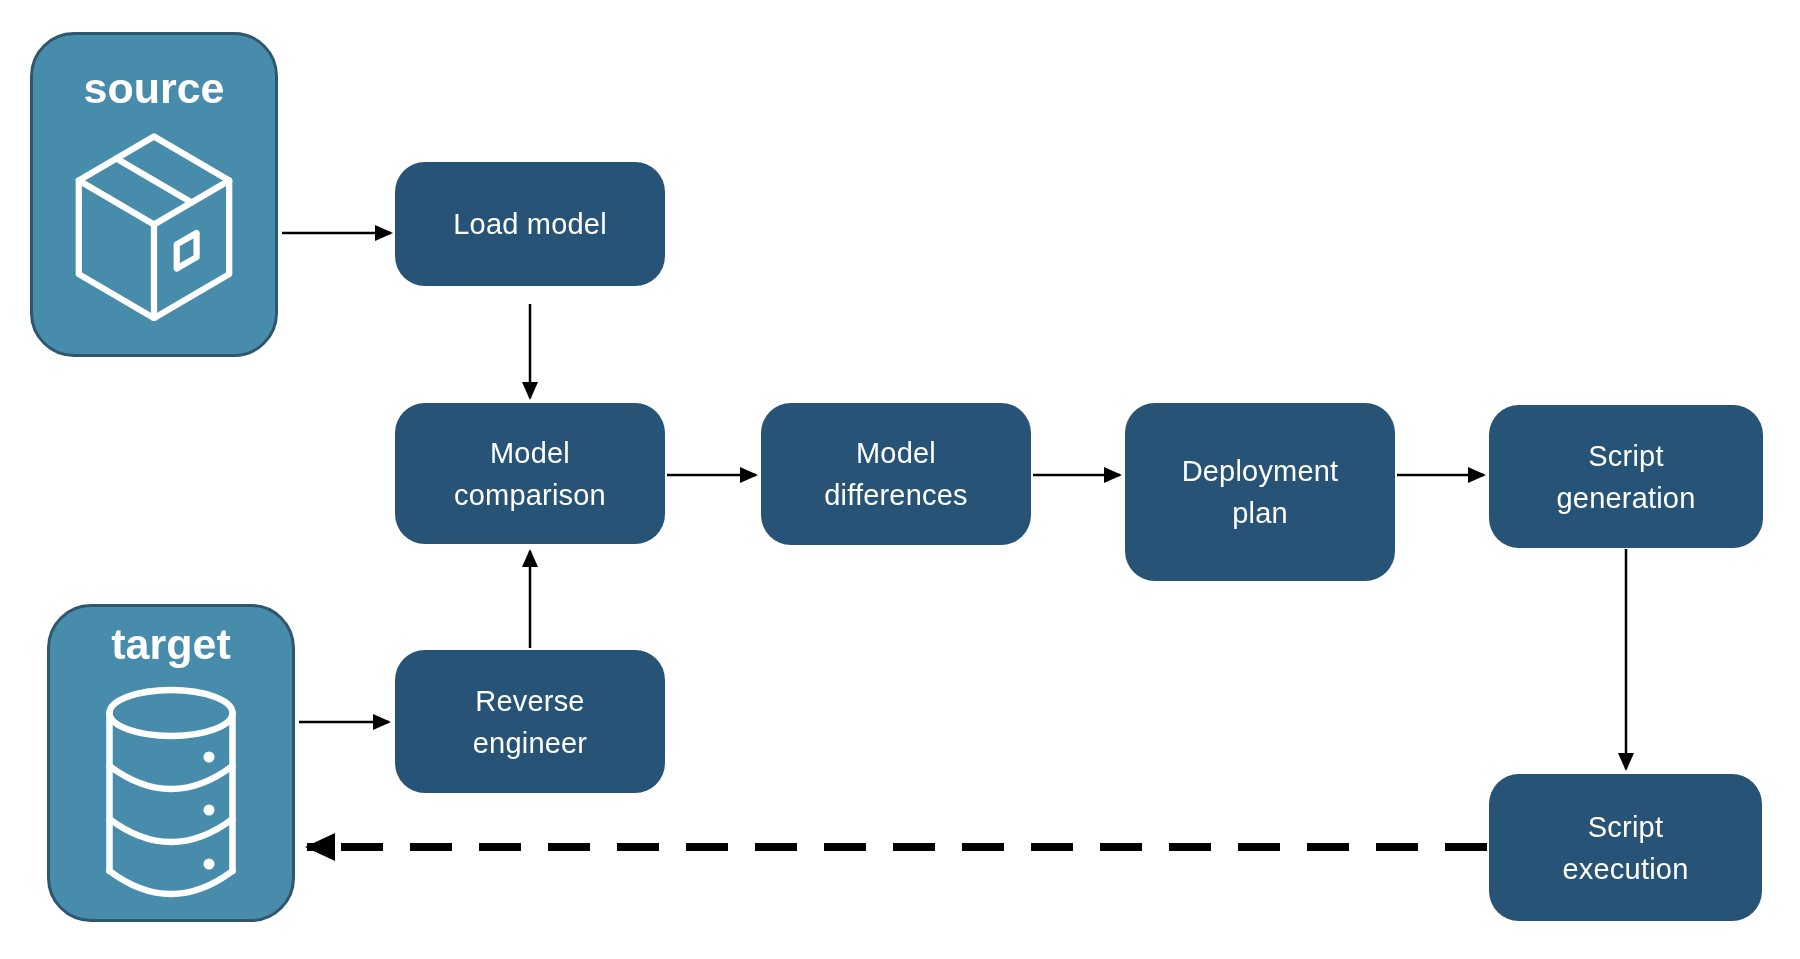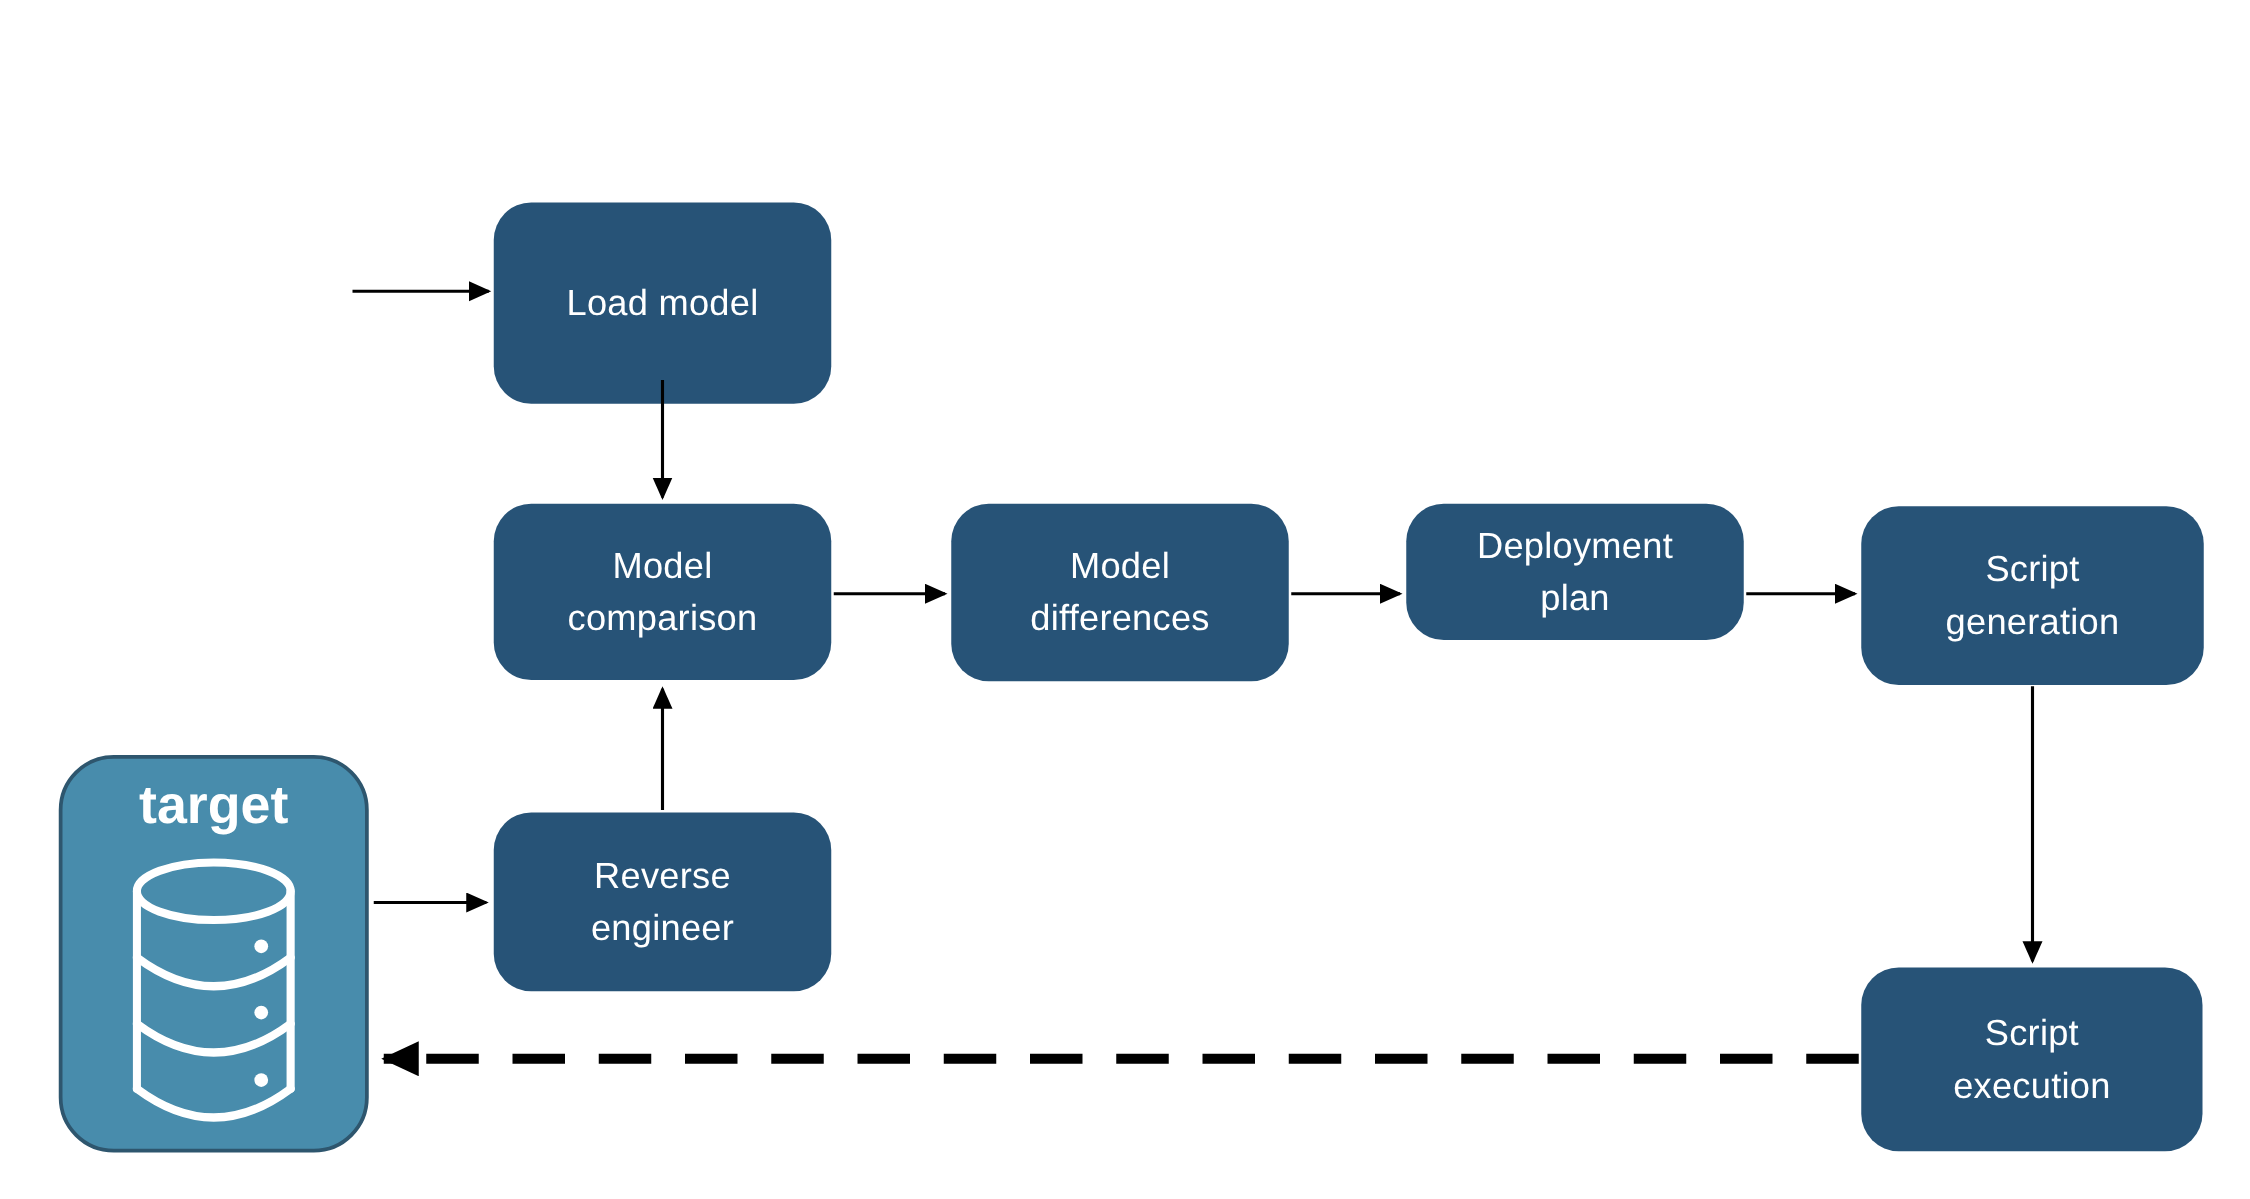--- a/index.html
+++ b/index.html
@@ -44,38 +44,48 @@
     font-weight:700;
     font-size:43px;
     line-height:1;
   }
   .icon{display:block;}
 
   
   .edges{position:absolute;left:0;top:0;pointer-events:none;}
 
   
-  #node-load-model       {left:395px; top:162px; width:270px; height:161px;}
+  #node-load-model       {left:395px; top:162px; width:270px; height:124px;}
   #node-model-comparison {left:395px; top:403px; width:270px; height:141px;}
   #node-model-differences{left:761px; top:403px; width:270px; height:142px;}
-  #node-deployment-plan  {left:1125px;top:403px; width:270px; height:109px;}
+  #node-deployment-plan  {left:1125px;top:403px; width:270px; height:178px;}
   #node-script-generation{left:1489px;top:405px; width:274px; height:143px;}
   #node-reverse-engineer {left:395px; top:650px; width:270px; height:143px;}
   #node-script-execution {left:1489px;top:774px; width:273px; height:147px;}
 
   #container-source{left:30px; top:32px;  width:248px; height:325px; padding-top:32px;}
   #container-source .container-label{margin-bottom:18px;}
   #container-target{left:47px; top:604px; width:248px; height:318px; padding-top:16px;}
   #container-target .container-label{margin-bottom:20px;}
 </style>
 </head>
 <body>
 
 <div class="canvas">
 
+  <div class="container-box" id="container-source">
+    <div class="container-label">source</div>
+    <svg class="icon" width="176" height="193" viewBox="0 0 124 136" fill="none" stroke="#FFFFFF" stroke-width="4.4" stroke-linejoin="round" stroke-linecap="round">
+      <polygon points="62,6 9,37 62,68 115,37"></polygon>
+      <path d="M9,37 L9,103 L62,134 L115,103 L115,37"></path>
+      <path d="M62,68 L62,134"></path>
+      <path d="M35.5,21.5 L88.5,52.5"></path>
+      <polygon points="78,82 92,74 92,91 78,99"></polygon>
+    </svg>
+  </div>
 
   <div class="container-box" id="container-target">
     <div class="container-label">target</div>
     <svg class="icon" width="130" height="212" viewBox="0 0 130 212" fill="none" stroke="#FFFFFF" stroke-width="6.5" stroke-linecap="round">
       <ellipse cx="65" cy="27" rx="61.5" ry="23"></ellipse>
       <path d="M3.5,27 L3.5,185"></path>
       <path d="M126.5,27 L126.5,185"></path>
       <path d="M3.5,80 Q65,126 126.5,80"></path>
       <path d="M3.5,133 Q65,179 126.5,133"></path>
       <path d="M3.5,185 Q65,231 126.5,185"></path>

